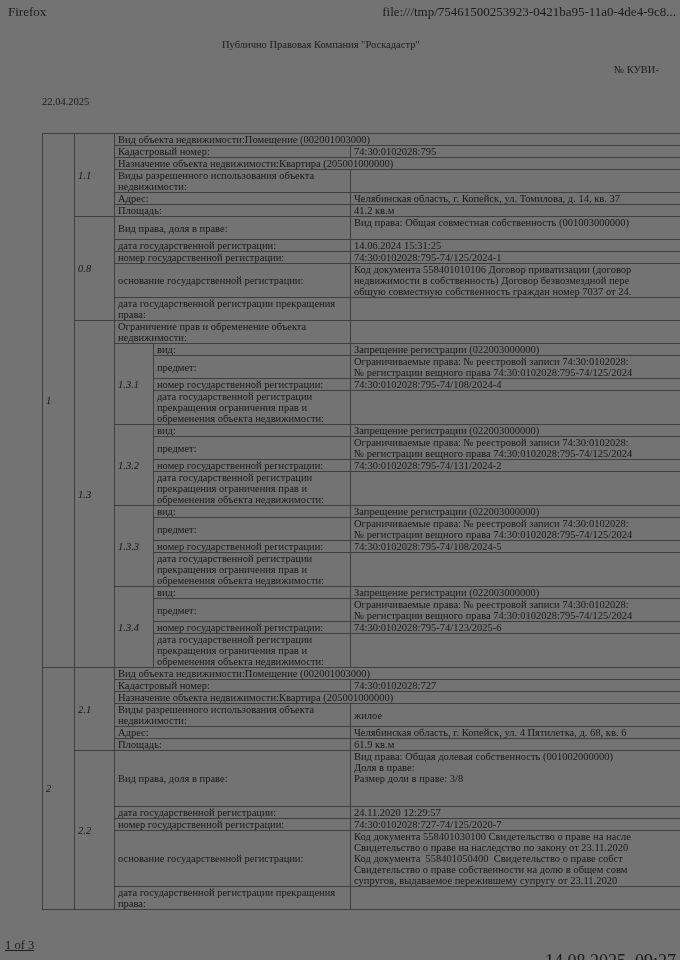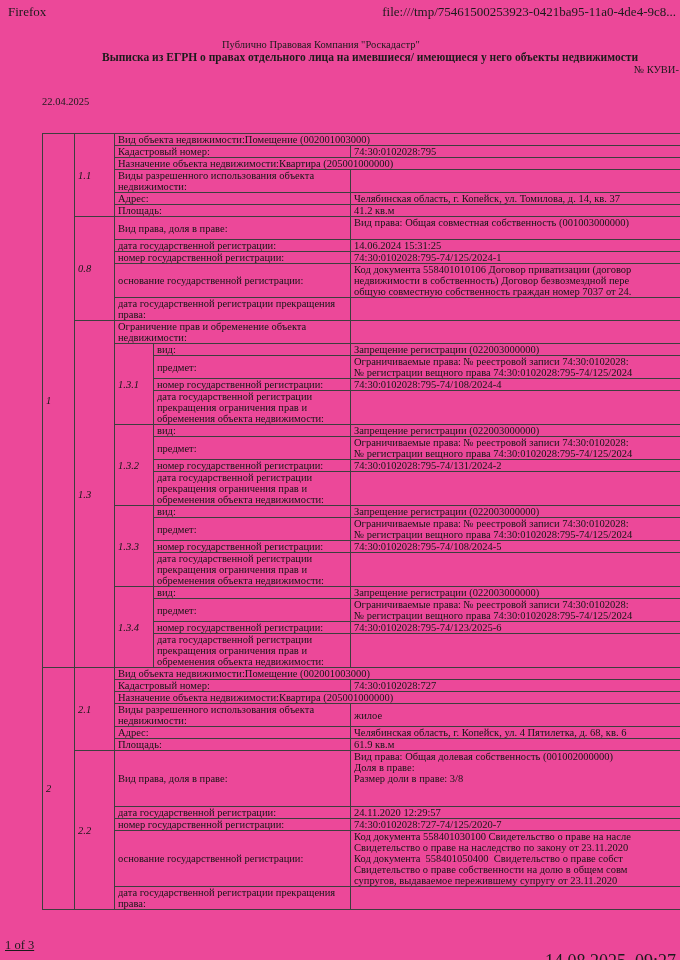--- a/index.html
+++ b/index.html
@@ -1,42 +1,41 @@
 <!DOCTYPE html>
 <html><head>
 <meta charset="utf-8">
 <style>
   html,body{margin:0;padding:0;}
   body{width:680px;height:960px;overflow:hidden;background:#fff;}
-  .page{position:relative;width:680px;height:960px;overflow:hidden;background:#ec4899;
+  .page{position:relative;width:680px;height:960px;overflow:hidden;background:#737373;
         font-family:"Liberation Serif", serif;color:#1b1b1b;}
   .ph-left{position:absolute;left:8px;top:4px;font-size:13px;white-space:nowrap;}
   .ph-right{position:absolute;right:4px;top:4px;font-size:13px;white-space:nowrap;}
   .org{position:absolute;left:222px;top:39px;font-size:10.5px;white-space:nowrap;}
   .doc-title{position:absolute;left:102px;top:51px;font-size:11.5px;font-weight:bold;white-space:nowrap;}
   .doc-date{position:absolute;left:42px;top:64px;font-size:10.5px;white-space:nowrap;margin-top:32px;}
-  .doc-number{position:absolute;left:614px;top:64px;font-size:10.5px;white-space:nowrap;margin-left:20px;}
+  .doc-number{position:absolute;left:614px;top:64px;font-size:10.5px;white-space:nowrap;}
   table.egrn{position:absolute;left:42px;top:133px;width:890px;border-collapse:collapse;
              table-layout:fixed;font-size:10.5px;line-height:11px;color:#161616;}
   table.egrn td{border:1px solid #3e3e3e;padding:0 3px;vertical-align:middle;overflow:visible;}
   td.num{white-space:pre;padding-left:3px;font-style:italic;}
   td.lab{white-space:pre;}
   td.val{white-space:pre;vertical-align:top;}
   .pf-left{position:absolute;left:5px;top:938px;font-size:12.5px;white-space:nowrap;text-decoration:underline;}
   .pf-right{position:absolute;right:4px;top:951px;font-size:18px;white-space:nowrap;}
 </style>
 </head>
 <body>
 
 <div class="page">
   <div class="ph-left">Firefox</div>
   <div class="ph-right">file:///tmp/75461500253923-0421ba95-11a0-4de4-9c8...</div>
 
   <div class="org">Публично Правовая Компания "Роскадастр"</div>
-  <div class="doc-title">Выписка из ЕГРН о правах отдельного лица на имевшиеся/ имеющиеся у него объекты недвижимости</div>
   <div class="doc-date">22.04.2025</div>
   <div class="doc-number">№ КУВИ-</div>
 
   <table class="egrn">
     <colgroup>
       <col style="width:32px">
         <col style="width:40px">
         <col style="width:39px">
         <col style="width:197px">
         <col style="width:582px">

